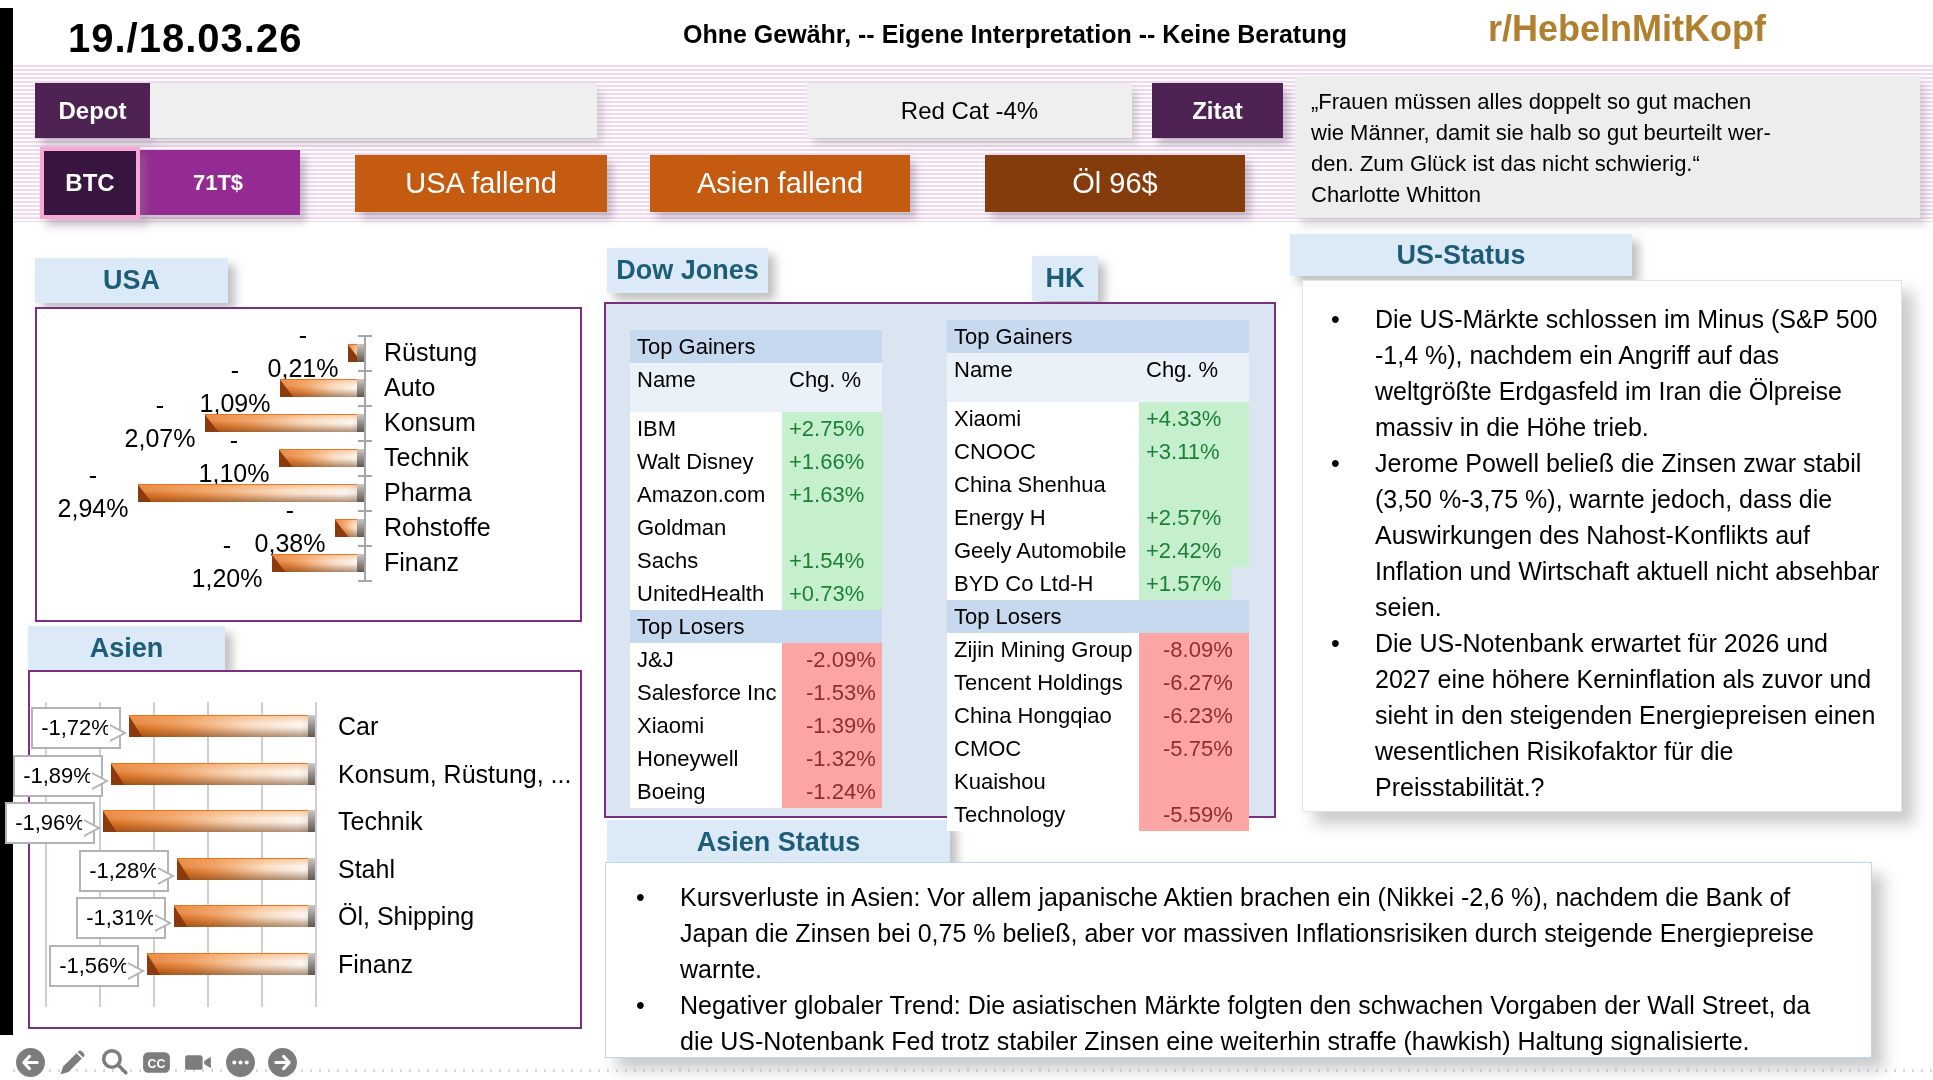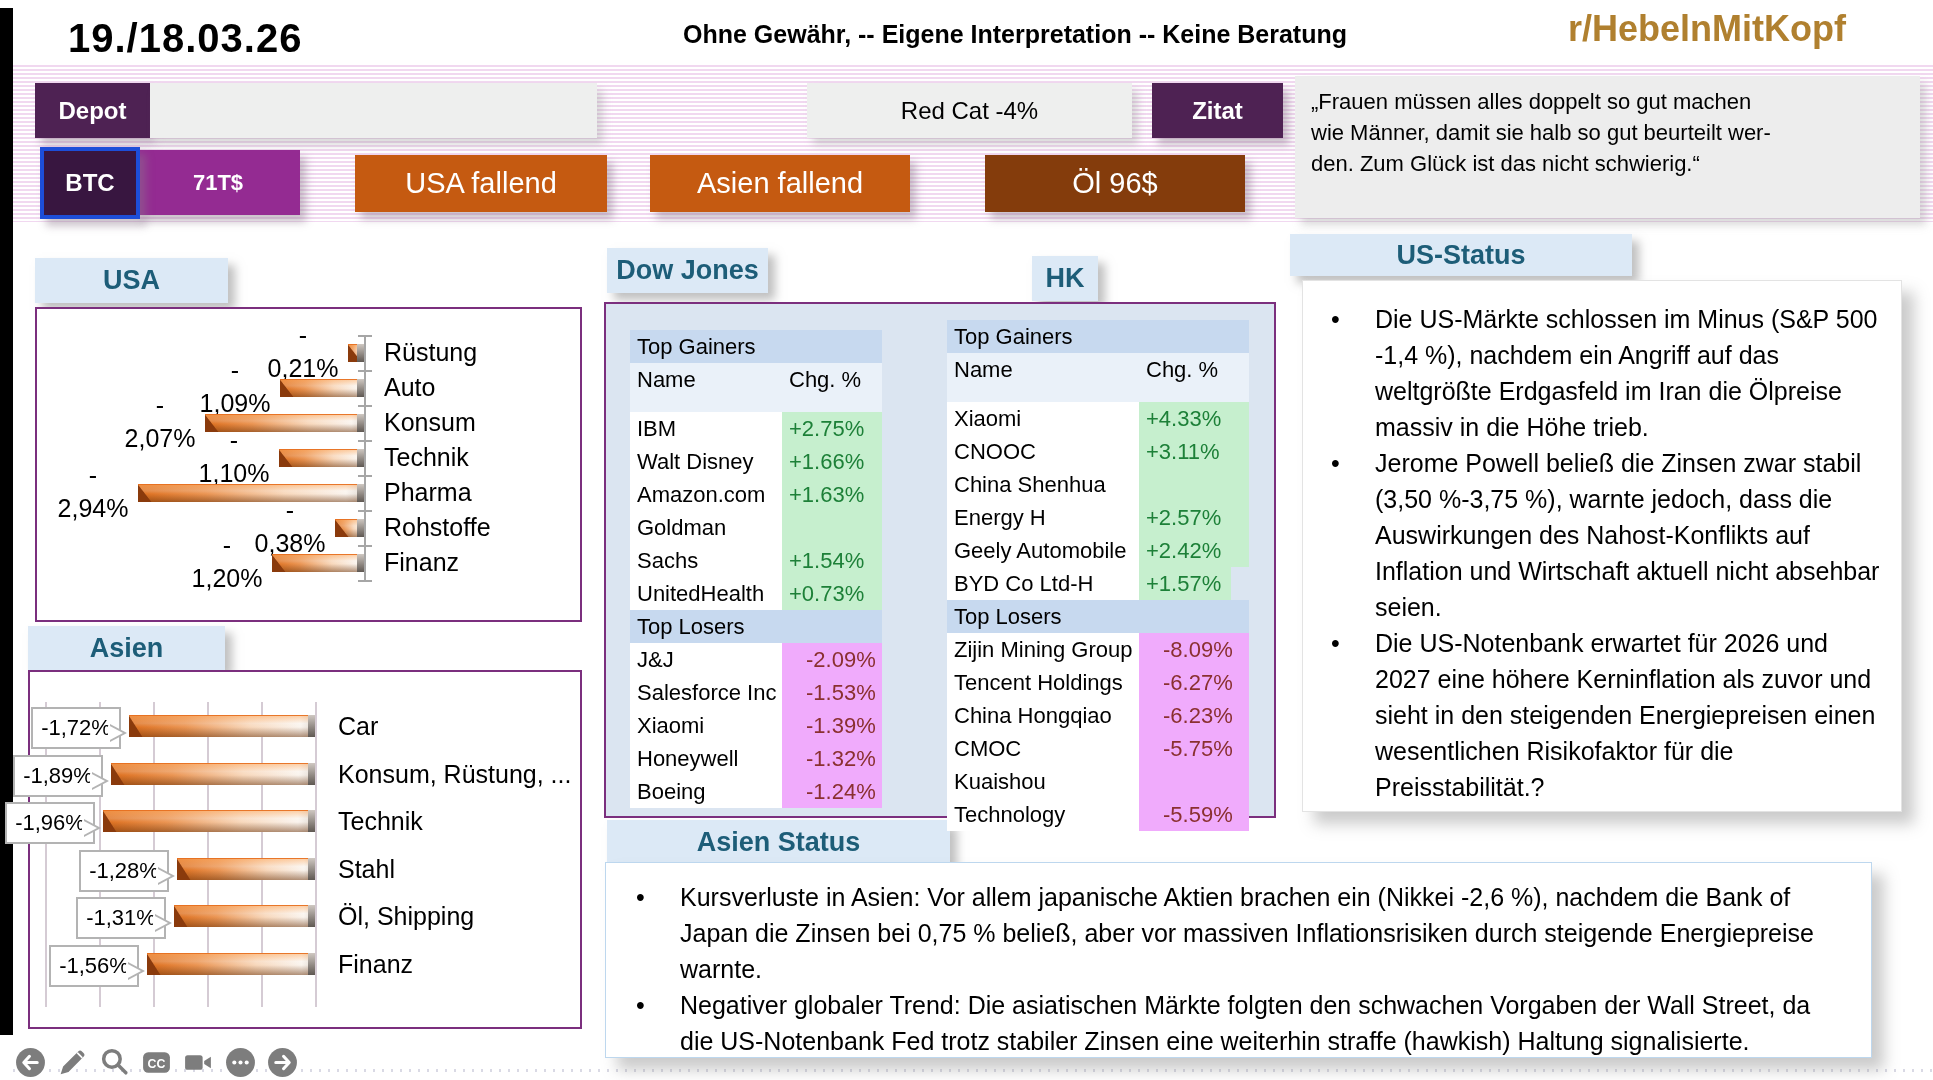--- a/index.html
+++ b/index.html
@@ -10,37 +10,37 @@
   
   .stripes{left:13px;top:65px;width:1920px;height:157px;
            background:repeating-linear-gradient(to bottom,#f1d8f0 0 2px,#ffffff 2px 4px);}
   .bottom-dots{left:13px;top:1069px;width:1920px;height:3px;
            background:repeating-linear-gradient(to right,rgba(120,120,160,.28) 0 2px,transparent 2px 9px);}
   .blackbar{left:0;top:8px;width:13px;height:1027px;background:#000;}
 
   
   .date{left:68px;top:16px;font-size:40px;font-weight:700;letter-spacing:1px;}
   .disclaimer{left:660px;top:20px;width:710px;text-align:center;font-size:25px;font-weight:600;}
-  .brand{left:1568px;top:8px;font-size:36px;font-weight:700;}
+  .brand{left:1488px;top:8px;font-size:36px;font-weight:700;}
 
   
   .chip{display:flex;align-items:center;justify-content:center;color:#fff;
         box-shadow:6px 7px 8px rgba(140,120,140,.45);}
   .plum{background:#4e2253;font-size:24px;font-weight:600;}
   .grayfield{background:#eeefee;color:#000;display:flex;align-items:center;justify-content:center;
              font-size:24px;box-shadow:6px 7px 8px rgba(150,150,150,.35);}
   .chip-depot{left:35px;top:83px;width:115px;height:55px;}
   .field-depot{left:150px;top:83px;width:447px;height:55px;}
   .chip-earnings{left:630px;top:83px;width:177px;height:55px;}
   .field-earnings{left:807px;top:83px;width:325px;height:55px;}
   .chip-zitat{left:1152px;top:83px;width:131px;height:55px;}
   .quotebox{left:1295px;top:76px;width:625px;height:142px;background:#ededed;
             box-shadow:6px 7px 8px rgba(150,150,150,.35);padding:10px 0 0 16px;box-sizing:border-box;
             font-size:22px;line-height:31px;}
-  .btcbox{left:40px;top:147px;width:92px;height:64px;background:#381640;border:4px solid #1d4ed8;
+  .btcbox{left:40px;top:147px;width:92px;height:64px;background:#381640;border:4px solid #f9a8d4;
           color:#fff;font-size:24px;font-weight:700;display:flex;align-items:center;justify-content:center;
           box-shadow:6px 7px 8px rgba(140,120,140,.45);z-index:2;}
   .btcval{left:136px;top:150px;width:164px;height:65px;background:#942b92;color:#fff;font-size:22px;
           font-weight:700;display:flex;align-items:center;justify-content:center;
           box-shadow:6px 7px 8px rgba(140,120,140,.45);}
   .chip-usa{left:355px;top:155px;width:252px;height:57px;background:#c55a11;font-size:29px;}
   .chip-asien{left:650px;top:155px;width:260px;height:57px;background:#c55a11;font-size:29px;}
   .chip-oel{left:985px;top:155px;width:260px;height:57px;background:#843c0c;font-size:29px;}
 
   
@@ -84,21 +84,21 @@
 
   
   .panel{left:604px;top:302px;width:668px;height:512px;background:#dbe5f1;border:2px solid #7b2f7e;}
   .mtable{position:absolute;font-size:22px;}
   .trow{display:flex;}
   .sechdr{background:#c7d9ef;height:33px;line-height:33px;padding-left:7px;box-sizing:border-box;}
   .hcell{background:#eaf1f9;height:49px;line-height:33px;padding-left:7px;box-sizing:border-box;}
   .cell-name{background:#fff;padding-left:7px;box-sizing:border-box;white-space:pre-line;line-height:33px;min-height:33px;}
   .cell-chg{padding-left:7px;box-sizing:border-box;line-height:33px;display:flex;align-items:flex-end;}
   .gain{background:#c6efce;color:#1d8038;}
-  .loss{background:#f0abfc;color:#8a3030;padding-left:24px;}
+  .loss{background:#fca5a5;color:#8a3030;padding-left:24px;}
 
   
   .statusbox{background:#fff;box-sizing:border-box;overflow:hidden;
              box-shadow:12px 12px 14px rgba(140,140,140,.45);}
   .box-usstatus{left:1302px;top:280px;width:600px;height:532px;border:1px solid #e3e3e3;
                 padding:20px 20px 0 28px;}
   .box-asienstatus{left:605px;top:862px;width:1267px;height:196px;border:1px solid #bdd7ee;
                 padding:16px 24px 0 30px;}
   .bullet-row{display:flex;}
   .dot{flex:0 0 44px;}
@@ -126,20 +126,21 @@
   <div class="abs brand" style="color:#b0802f;">r/HebelnMitKopf</div>
 
   <div class="abs chip plum chip-depot">Depot</div>
   <div class="abs grayfield field-depot"></div>
   <div class="abs grayfield field-earnings">Red Cat -4%</div>
   <div class="abs chip plum chip-zitat">Zitat</div>
   <div class="abs quotebox">
       <div>„Frauen müssen alles doppelt so gut machen</div>
       <div>wie Männer, damit sie halb so gut beurteilt wer-</div>
       <div>den. Zum Glück ist das nicht schwierig.“</div>
+      <div>Charlotte Whitton</div>
     </div>
 
   <div class="abs btcbox">BTC</div>
   <div class="abs btcval">71T$</div>
   <div class="abs chip chip-usa">USA fallend</div>
   <div class="abs chip chip-asien">Asien fallend</div>
   <div class="abs chip chip-oel">Öl 96$</div>
 
   <div class="abs badge badge-usa">USA</div>
   <div class="abs badge badge-asien">Asien</div>

